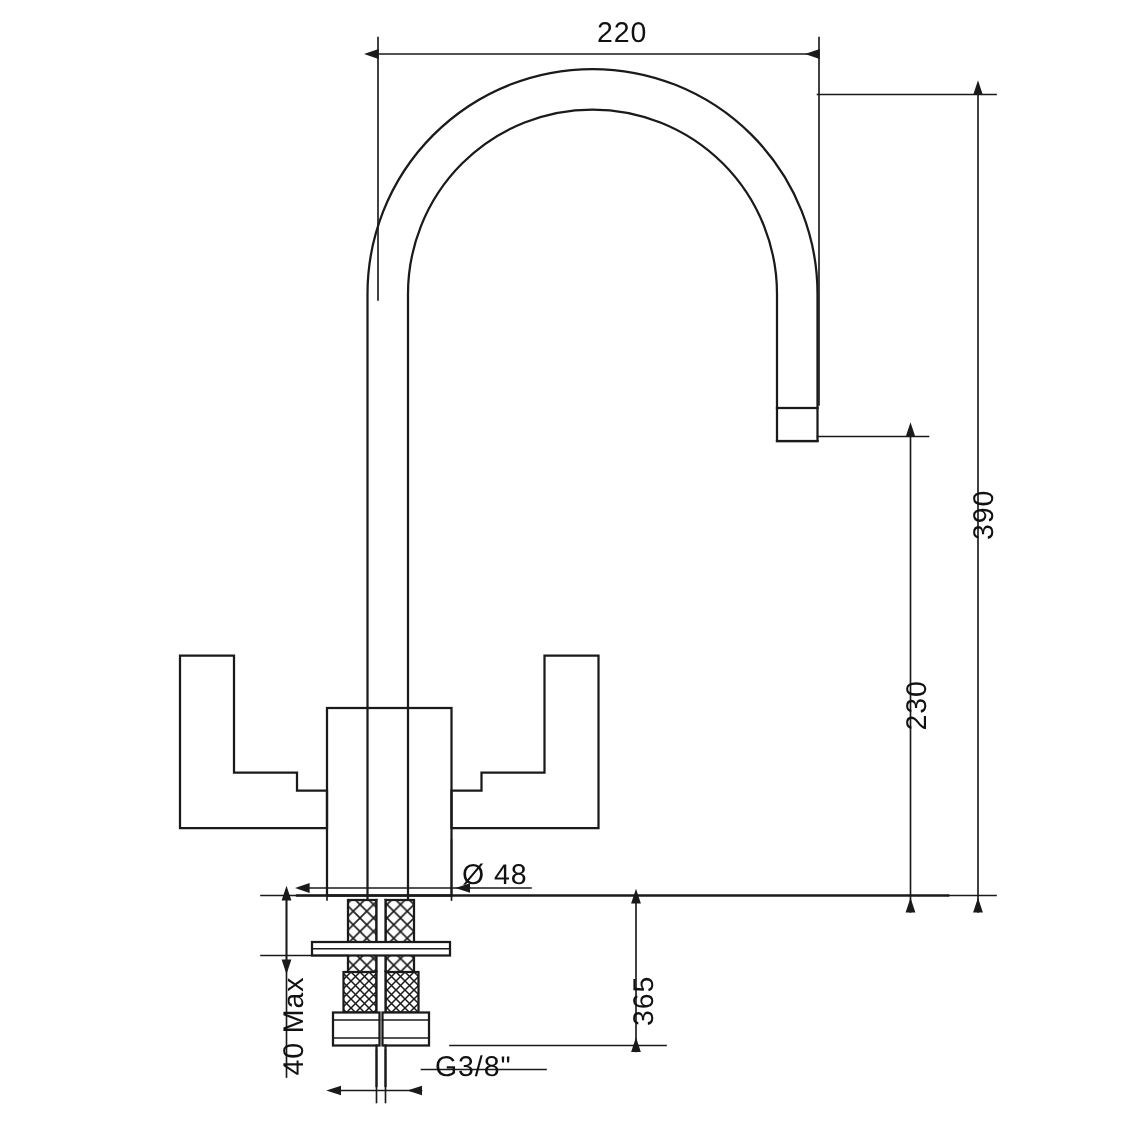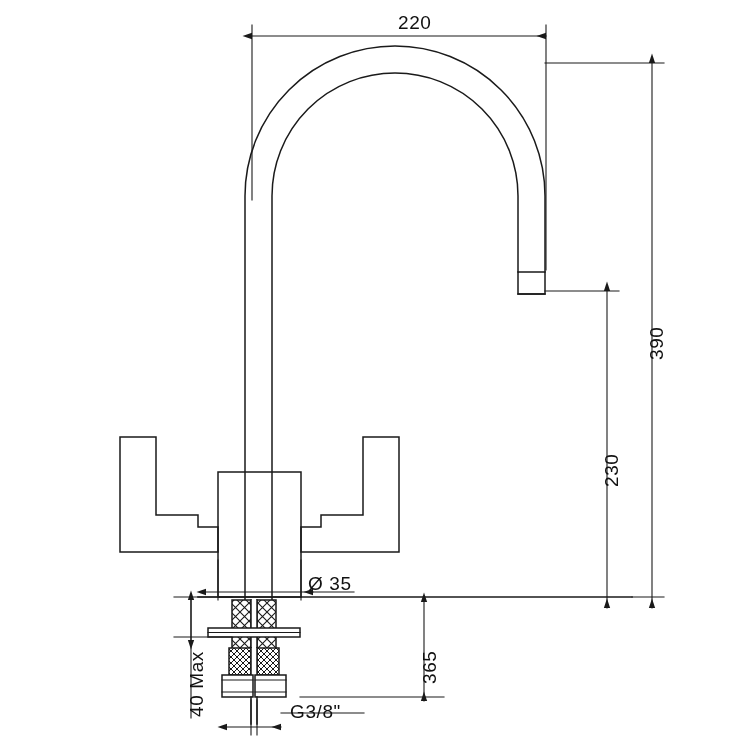--- a/index.html
+++ b/index.html
@@ -217,21 +217,21 @@
 
     </g>
   </svg>
 
   <div class="dimtext" style="left:374px; top:13px;">220</div>
 
   <div class="dimtext rot90" style="left:623px; top:360px;">390</div>
 
   <div class="dimtext rot90" style="left:578px; top:487px;">230</div>
 
-  <div class="dimtext" style="left:284px; top:574px;">Ø 35</div>
+  <div class="dimtext" style="left:284px; top:574px;">Ø 48</div>
 
   <div class="dimtext rot90" style="left:163px; top:717px;">40 Max</div>
 
   <div class="dimtext rot90" style="left:396px; top:684px;">365</div>
 
   <div class="dimtext" style="left:266px; top:702px;">G3/8"</div>
 
 </div>
 
 </body></html>

